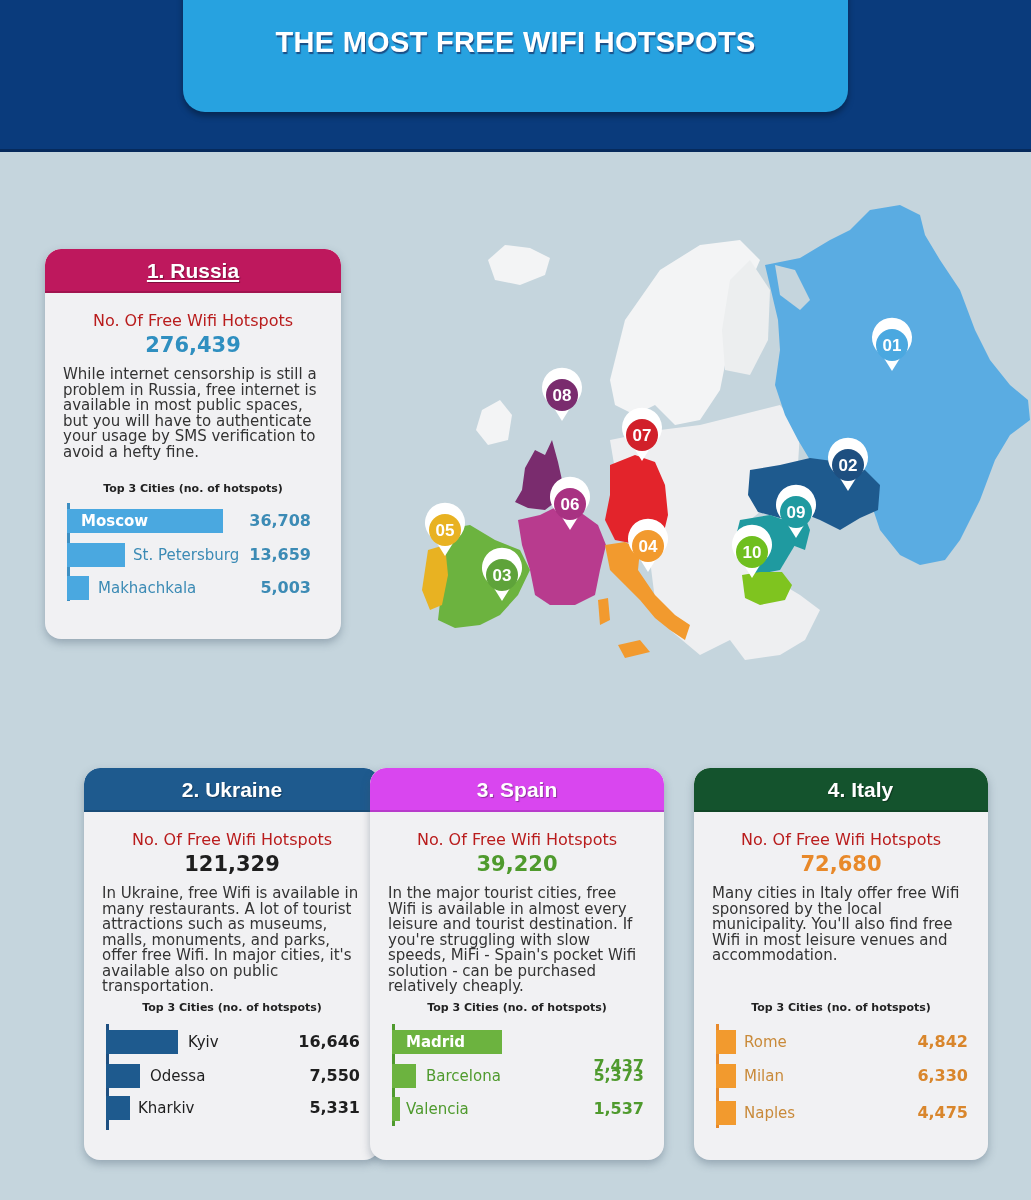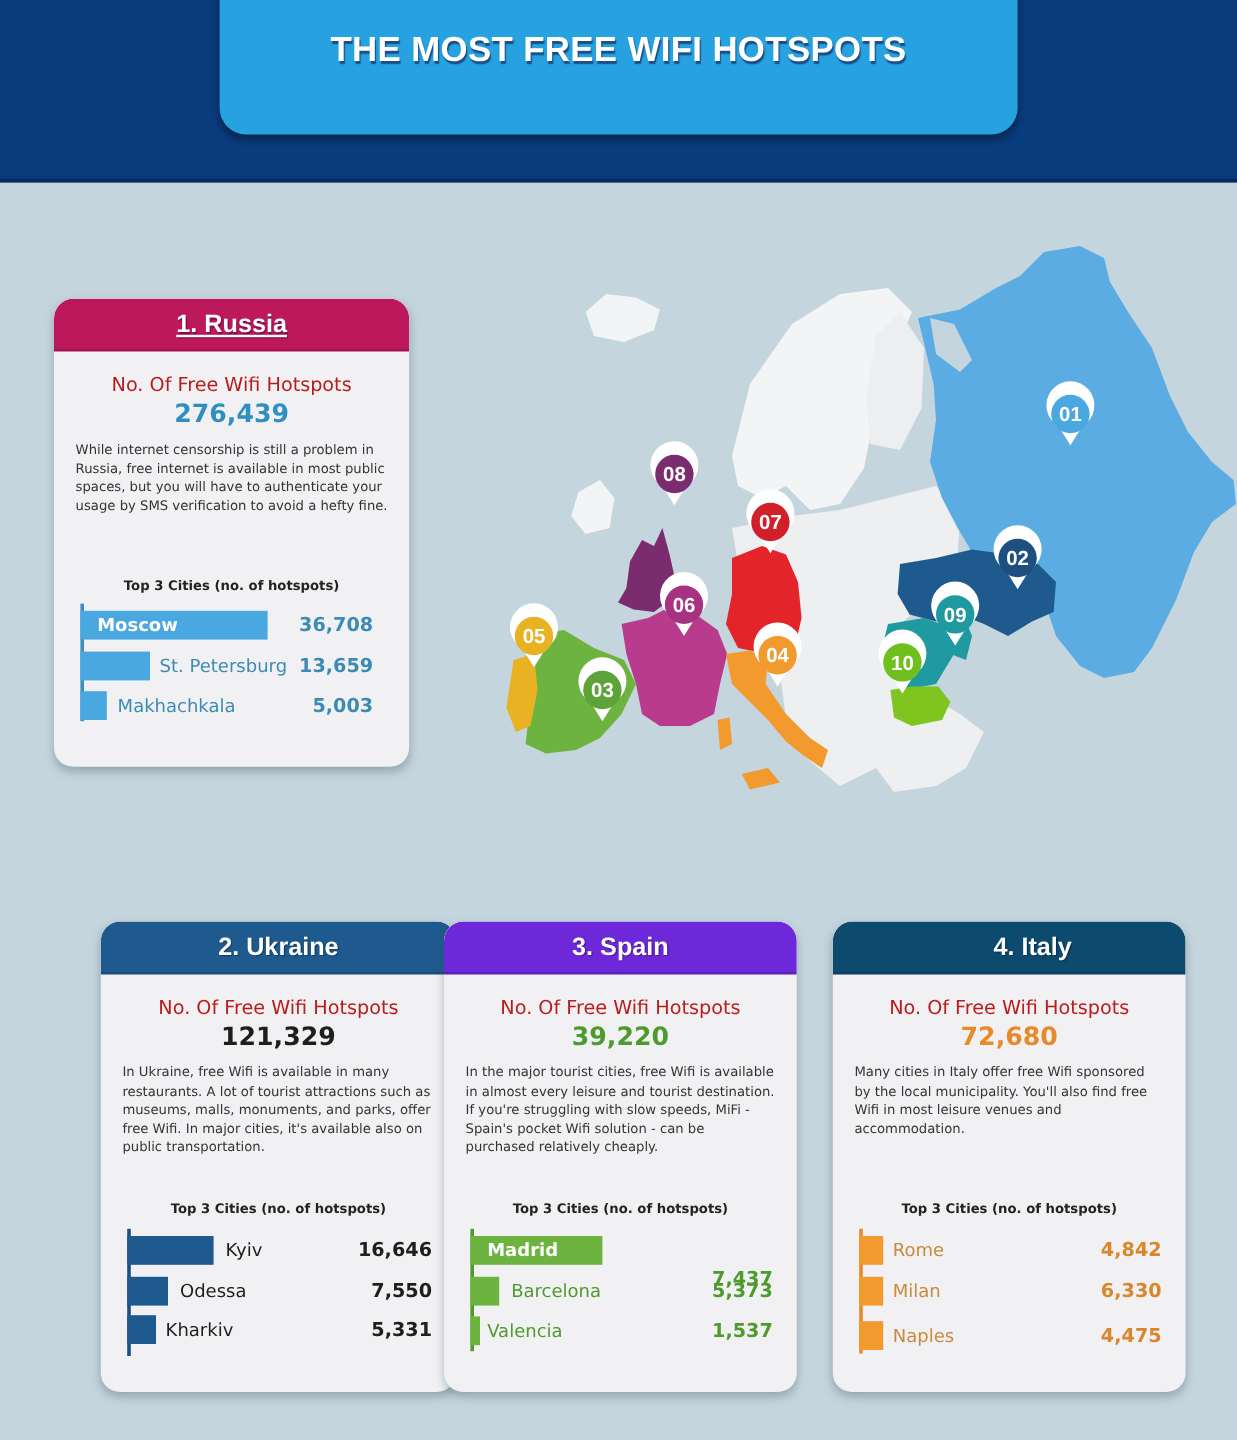--- a/index.html
+++ b/index.html
@@ -7,21 +7,21 @@
   body { background: #c5d5dd; font-family: "DejaVu Sans", sans-serif; position: relative; }
 
   .header-band { position: absolute; left: 0; top: 0; width: 1031px; height: 152px; background: #0a3b7c; border-bottom: 3px solid #062a5c; }
   .title-box { position: absolute; left: 183px; top: -10px; width: 665px; height: 122px; background: #27a2e0; border-radius: 0 0 22px 22px; box-shadow: 0 4px 6px rgba(0,0,0,.35); text-align: center; padding-top: 33px; }
   .title-line { display: block; color: #ffffff; font-family: "Liberation Sans", sans-serif; font-weight: bold; font-size: 29px; line-height: 38px; letter-spacing: 0.3px; text-shadow: 1px 2px 1px #1a4e86; }
 
   .card { position: absolute; background: #f1f1f3; border-radius: 16px; box-shadow: 0 4px 8px rgba(60,80,100,.35); overflow: hidden; }
   .card-head { height: 44px; text-align: center; color: #fff; font-family: "Liberation Sans", sans-serif; font-weight: bold; font-size: 21px; line-height: 44px; border-radius: 16px 16px 0 0; text-shadow: 1px 1px 1px rgba(0,0,0,.35); box-shadow: inset 0 -2px 0 rgba(0,0,0,.15); }
   .label-hotspots { text-align: center; font-size: 16px; color: #b91c1c; margin-top: 20px; }
   .total { text-align: center; font-size: 21px; font-weight: bold; margin-top: 3px; }
-  .desc { font-size: 11px; line-height: 15.5px; color: #333; padding: 0 18px; margin-top: 10px; }
+  .desc { font-size: 15px; line-height: 15.5px; color: #333; padding: 0 18px; margin-top: 10px; }
   .top3-title { text-align: center; font-size: 11px; font-weight: bold; color: #222; }
 
   .bars { position: absolute; left: 22px; width: 260px; }
   .axis { position: absolute; left: 0; top: 0; width: 3px; }
   .bar-row { position: absolute; left: 0; height: 24px; width: 250px; }
   .bar { position: absolute; left: 0; top: 0; height: 24px; }
   .city { position: absolute; top: 2px; font-size: 15px; line-height: 20px; }
   .count { position: absolute; right: 0; top: 2px; font-size: 16px; font-weight: bold; line-height: 20px; }
 
   .map { position: absolute; left: 400px; top: 200px; width: 631px; height: 480px; }
@@ -172,21 +172,21 @@
     </div>
     <div class="bar-row" style="top:72px; width:254px;">
       <div class="bar" style="width:24px; background:#1e5a8e;"></div>
       <span class="city" style="left:32px; color:#1e1e1e;">Kharkiv</span>
       <span class="count" style="color:#1e1e1e;">5,331</span>
     </div>
   </div>
 </div>
 
 <div class="card" style="left:370px; top:768px; width:294px; height:392px;">
-  <div class="card-head" style="background:#6d28d9;">3. Spain</div>
+  <div class="card-head" style="background:#d946ef;">3. Spain</div>
   <div class="label-hotspots" style="margin-top:18px;">No. Of Free Wifi Hotspots</div>
   <div class="total" style="color:#4f9a2d;">39,220</div>
   <div class="desc">In the major tourist cities, free Wifi is available in almost every leisure and tourist destination. If you're struggling with slow speeds, MiFi - Spain's pocket Wifi solution - can be purchased relatively cheaply.</div>
   <div class="top3-title" style="position:absolute; left:0; right:0; top:233px;">Top 3 Cities (no. of hotspots)</div>
   <div class="bars" style="top:256px; left:22px; width:252px; height:108px;">
     <div class="axis" style="height:102px; background:#4f9a2d;"></div>
     <div class="bar-row" style="top:6px; width:252px;">
       <div class="bar" style="width:110px; background:#6cb33f;"></div>
       <span class="city" style="left:14px; color:#fff; font-weight:bold;">Madrid</span>
       <span class="count" style="color:#4f9a2d;margin-top:24px;">7,437</span>
@@ -198,21 +198,21 @@
     </div>
     <div class="bar-row" style="top:73px; width:252px;">
       <div class="bar" style="width:8px; background:#6cb33f;"></div>
       <span class="city" style="left:14px; color:#4f9a2d;">Valencia</span>
       <span class="count" style="color:#4f9a2d;">1,537</span>
     </div>
   </div>
 </div>
 
 <div class="card" style="left:694px; top:768px; width:294px; height:392px;">
-  <div class="card-head" style="background:#0c4a6e;padding-left:39px;">4. Italy</div>
+  <div class="card-head" style="background:#14532d;padding-left:39px;">4. Italy</div>
   <div class="label-hotspots" style="margin-top:18px;">No. Of Free Wifi Hotspots</div>
   <div class="total" style="color:#e8892a;">72,680</div>
   <div class="desc">Many cities in Italy offer free Wifi sponsored by the local municipality. You'll also find free Wifi in most leisure venues and accommodation.</div>
   <div class="top3-title" style="position:absolute; left:0; right:0; top:233px;">Top 3 Cities (no. of hotspots)</div>
   <div class="bars" style="top:256px; left:22px; width:252px; height:108px;">
     <div class="axis" style="height:104px; background:#e8892a;"></div>
     <div class="bar-row" style="top:6px; width:252px;">
       <div class="bar" style="width:20px; background:#f29a2e;"></div>
       <span class="city" style="left:28px; color:#c98a3a;">Rome</span>
       <span class="count" style="color:#d9862c;">4,842</span>

